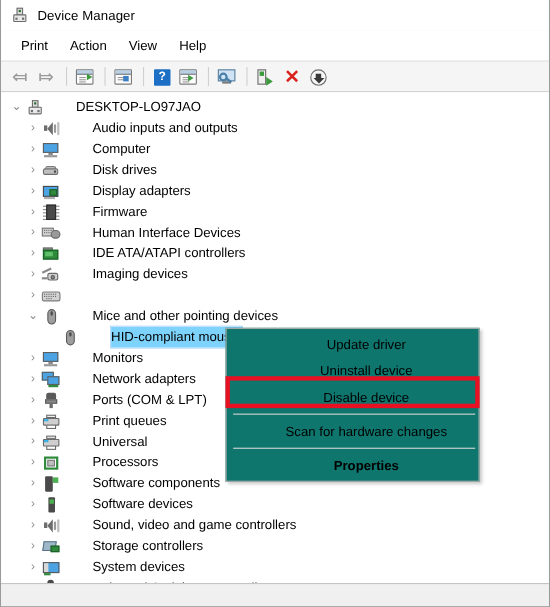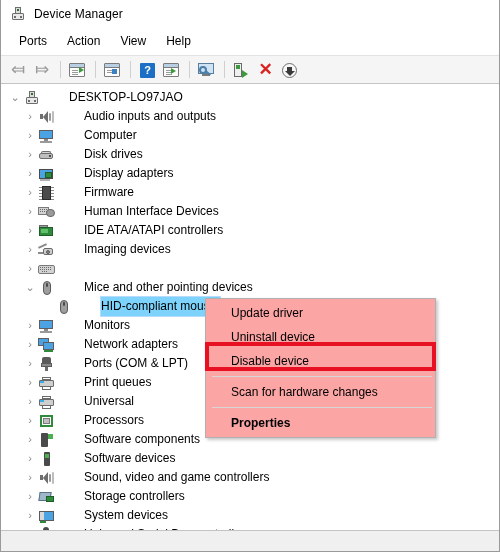--- a/index.html
+++ b/index.html
@@ -384,26 +384,27 @@
     background: #f0f0f0;
     border-top: 1px solid #c4c4c4;
   }
 
   
   #ctxmenu {
     position: absolute;
     left: 204px;
     top: 298px;
     width: 231px;
-    background: #fca5a5;
+    background: #0f766e;
     border: 1px solid #b0b0b0;
     box-shadow: 2px 2px 3px rgba(0,0,0,0.22);
     padding: 2px 0;
     z-index: 50;
     box-sizing: border-box;
+    text-align: center;
   }
   .ctxitem {
     height: 24px;
     line-height: 24px;
     padding-left: 25px;
     font-size: 12px;
     color: #000000;
     white-space: nowrap;
     cursor: default;
     position: relative;
@@ -438,21 +439,21 @@
         <span class="dot"></span>
         <span class="body"></span>
         <span class="l1"></span>
         <span class="l2"></span>
       </span>
     </span>
     <span class="title-text">Device Manager</span>
   </div>
 
   <div id="menubar">
-    <div class="mitem">Ports</div>
+    <div class="mitem">Print</div>
     <div class="mitem">Action</div>
     <div class="mitem">View</div>
     <div class="mitem">Help</div>
   </div>
 
   <div id="toolbar">
     <div class="tbtn">
       <span class="arrow-glyph">⤆</span>
     </div>
     <div class="tbtn">

